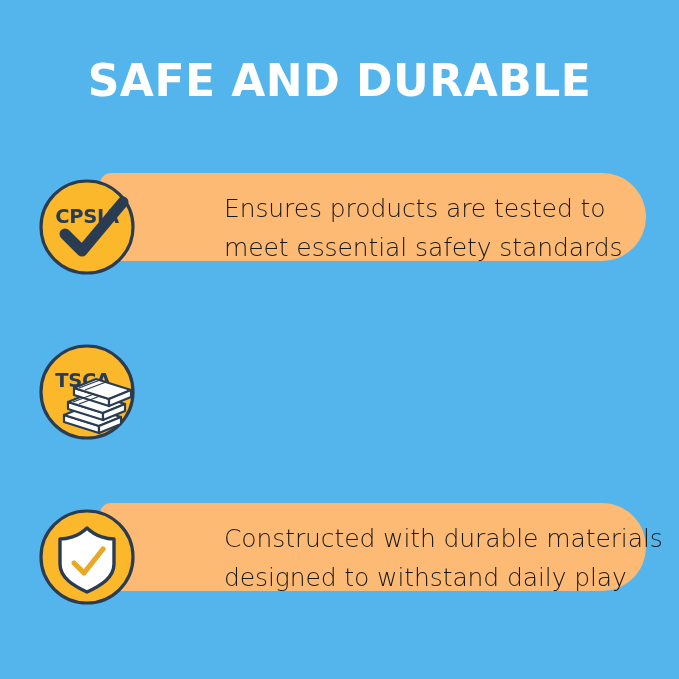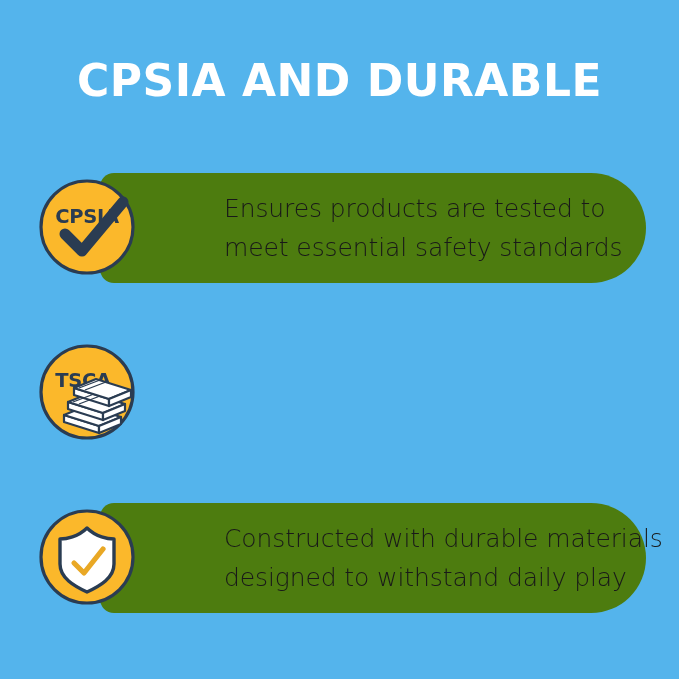--- a/index.html
+++ b/index.html
@@ -46,22 +46,22 @@
   }
   #row-0 { top: 172px; }
   #row-1 { top: 337px; }
   #row-2 { top: 502px; text-decoration: underline; }
 
   .card {
     position: absolute;
     left: 62px;
     top: 1px;
     width: 546px;
-    height: 110px;
-    background: #4d7c0f;
+    height: 88px;
+    background: #fdba74;
     border-radius: 14px 55px 55px 14px;
     box-sizing: border-box;
   }
 
   .card-text {
     position: absolute;
     left: 124px;
     top: 16px;
     width: 470px;
     color: #191919;
@@ -89,21 +89,21 @@
     font-size: 19.5px;
     fill: #2a3c52;
     letter-spacing: -0.3px;
   }
 </style>
 </head>
 <body>
 
 <div id="poster">
 
-  <div id="title">CPSIA AND DURABLE</div>
+  <div id="title">SAFE AND DURABLE</div>
 
   <div class="row" id="row-0">
     <div class="card">
       <div class="card-text">
         <span class="line">Ensures products are tested to</span>
         <span class="line">meet essential safety standards</span>
       </div>
     </div>
 
     <div class="badge">

